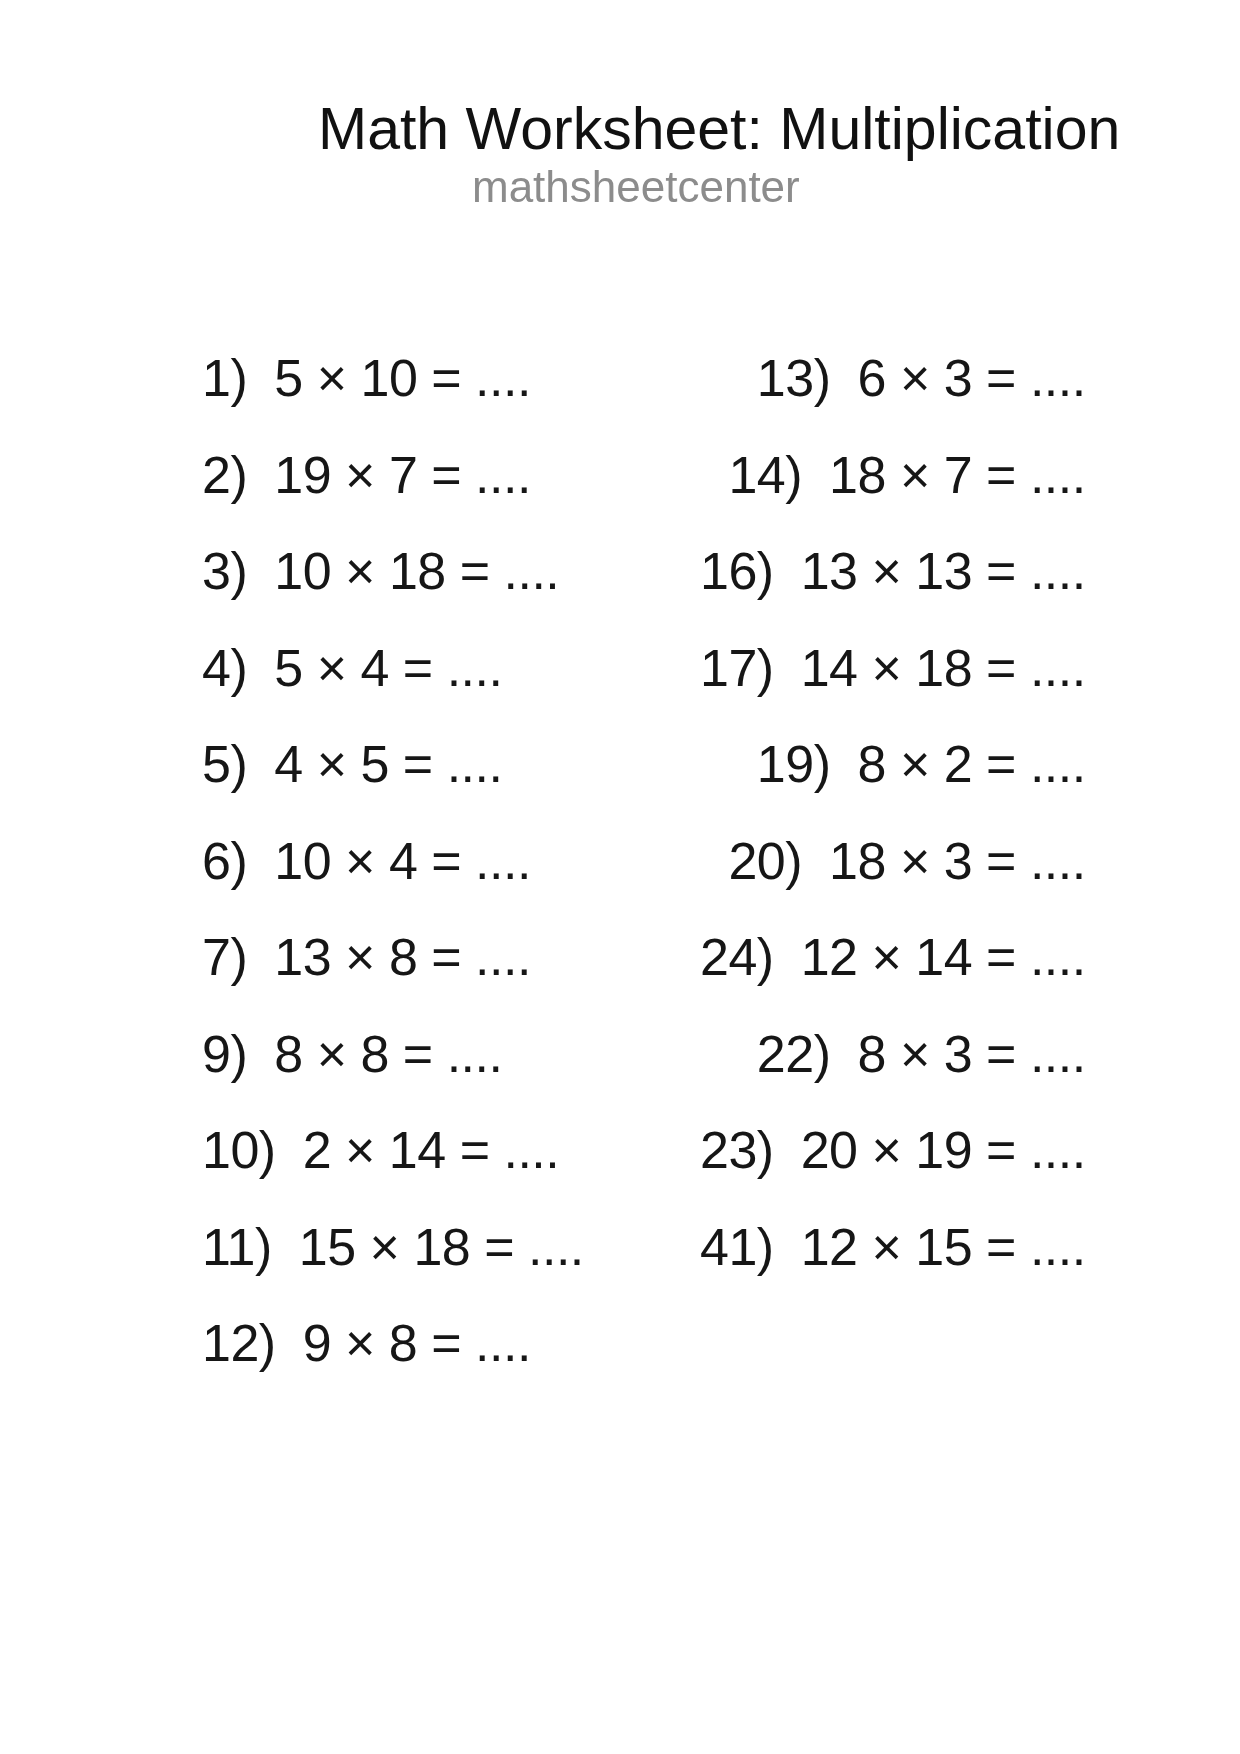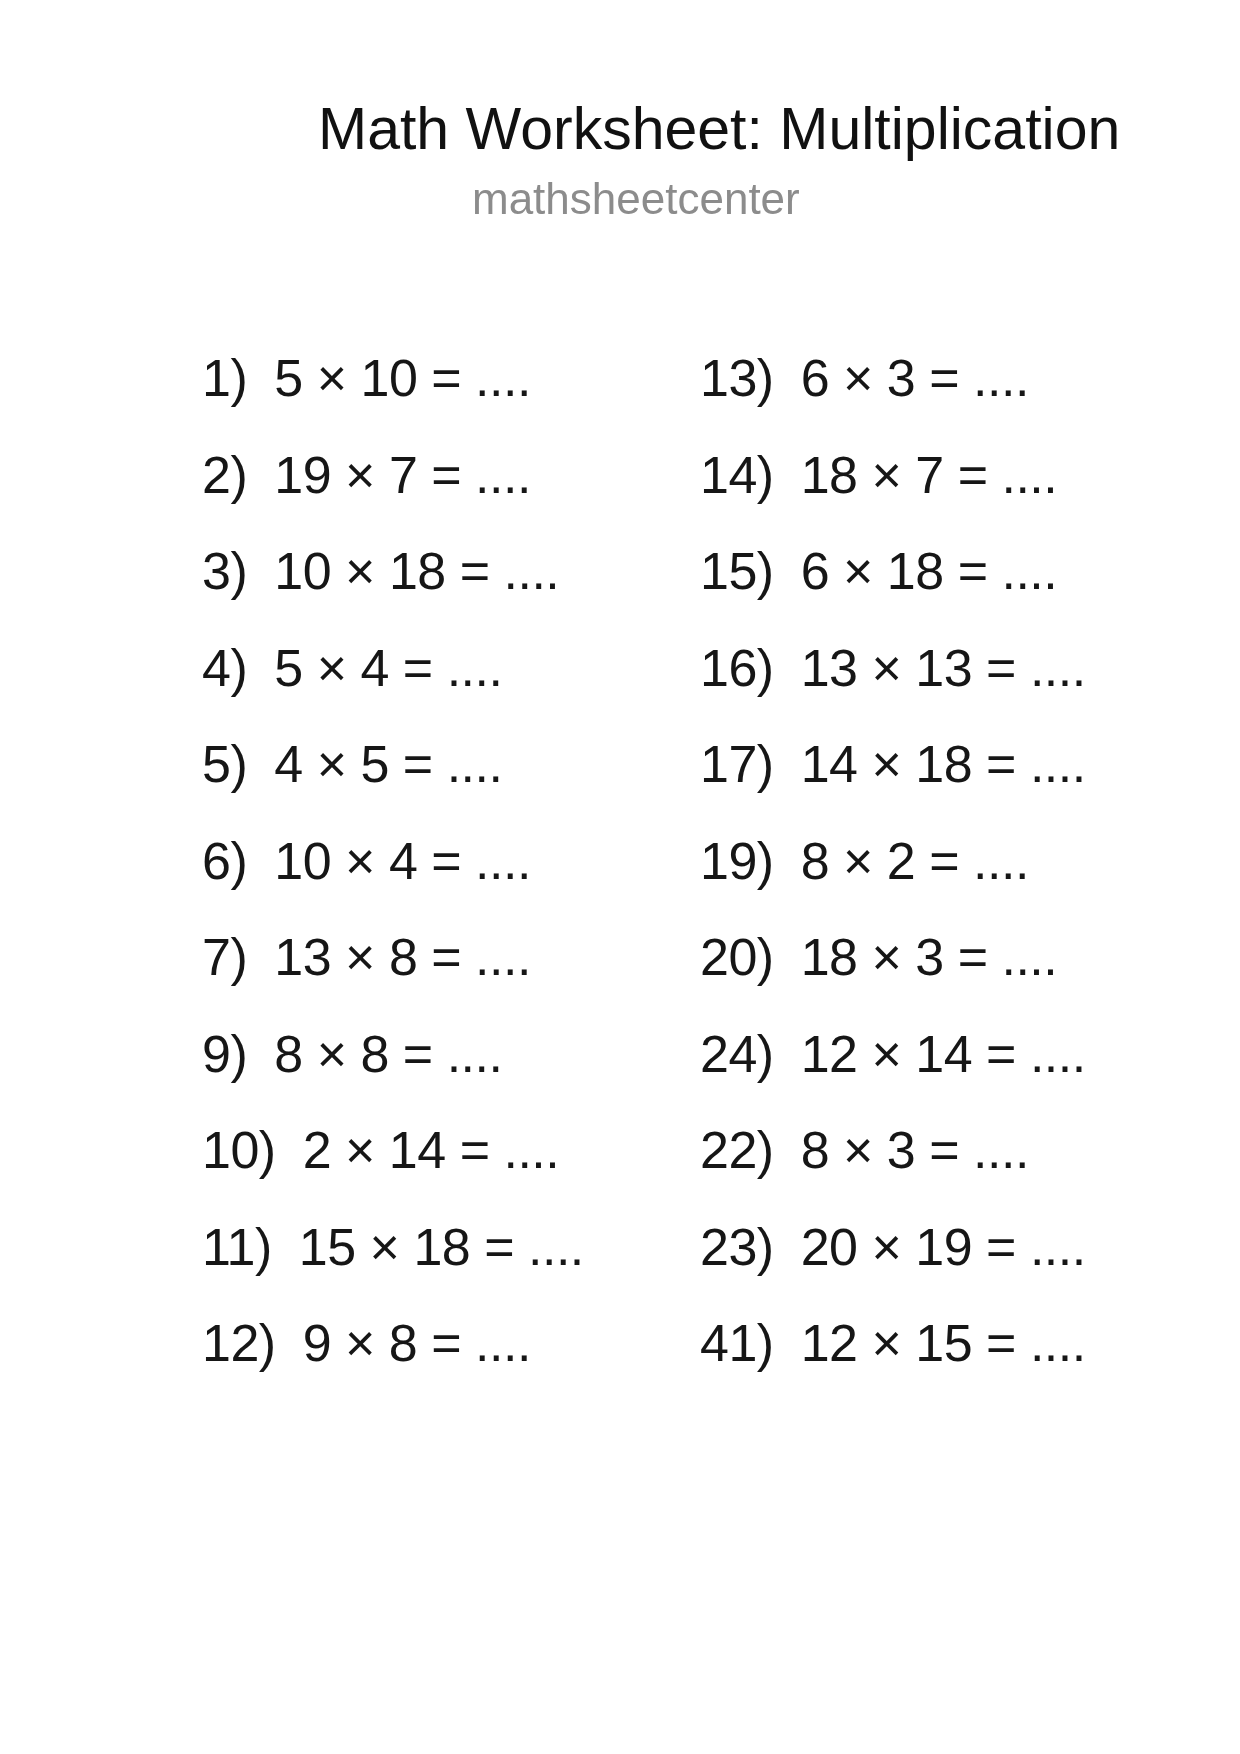--- a/index.html
+++ b/index.html
@@ -21,33 +21,33 @@
     top: 96px;
     font-size: 59px;
     line-height: 1.15;
     font-weight: 400;
     color: #111111;
     white-space: pre;
   }
   .subtitle {
     position: absolute;
     left: 472px;
-    top: 174px;
+    top: 162px;
     font-size: 44px;
     line-height: 1.15;
     font-weight: 400;
     color: #8c8c8c;
     white-space: pre;
   }
   .col {
     position: absolute;
     top: 330px;
   }
   .col-left  { left: 202px; }
-  .col-right { left: 700px; }
+  .col-right { left: 700px; text-align: right; }
   .row {
     height: 96.5px;
     line-height: 96.5px;
     font-size: 52px;
     letter-spacing: -0.5px;
     color: #161616;
     white-space: pre;
   }
   .row .eq {
     margin-left: 0.52em;
@@ -72,21 +72,20 @@
     <div class="row"><span>7)</span><span class="eq">13 × 8 = ....</span></div>
     <div class="row"><span>9)</span><span class="eq">8 × 8 = ....</span></div>
     <div class="row"><span>10)</span><span class="eq">2 × 14 = ....</span></div>
     <div class="row"><span>11)</span><span class="eq">15 × 18 = ....</span></div>
     <div class="row"><span>12)</span><span class="eq">9 × 8 = ....</span></div>
   </div>
 
   <div class="col col-right">
     <div class="row"><span>13)</span><span class="eq">6 × 3 = ....</span></div>
     <div class="row"><span>14)</span><span class="eq">18 × 7 = ....</span></div>
-    <div class="row"><span>15)</span><span class="eq">6 × 18 = ....</span></div>
     <div class="row"><span>16)</span><span class="eq">13 × 13 = ....</span></div>
     <div class="row"><span>17)</span><span class="eq">14 × 18 = ....</span></div>
     <div class="row"><span>19)</span><span class="eq">8 × 2 = ....</span></div>
     <div class="row"><span>20)</span><span class="eq">18 × 3 = ....</span></div>
     <div class="row"><span>24)</span><span class="eq">12 × 14 = ....</span></div>
     <div class="row"><span>22)</span><span class="eq">8 × 3 = ....</span></div>
     <div class="row"><span>23)</span><span class="eq">20 × 19 = ....</span></div>
     <div class="row"><span>41)</span><span class="eq">12 × 15 = ....</span></div>
   </div>
 

